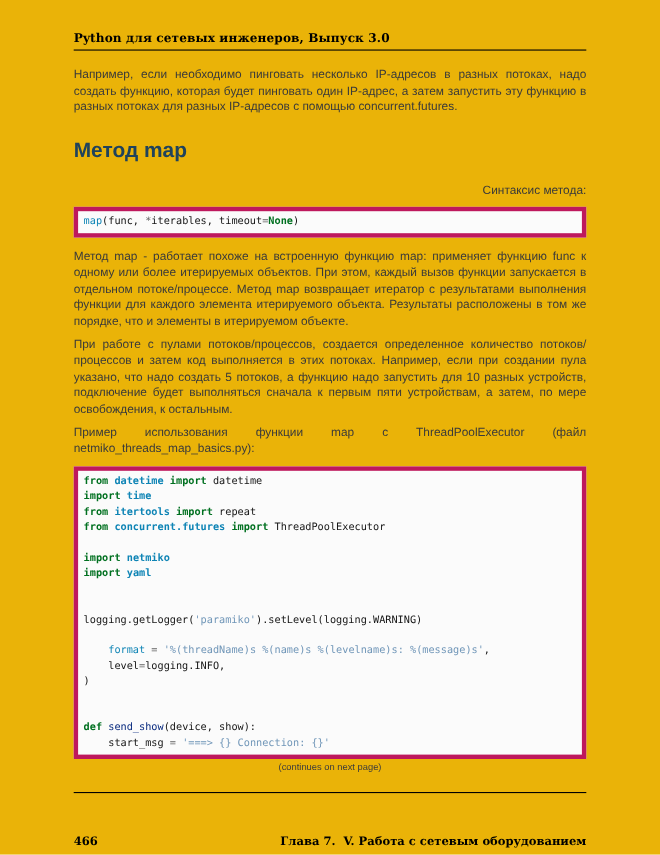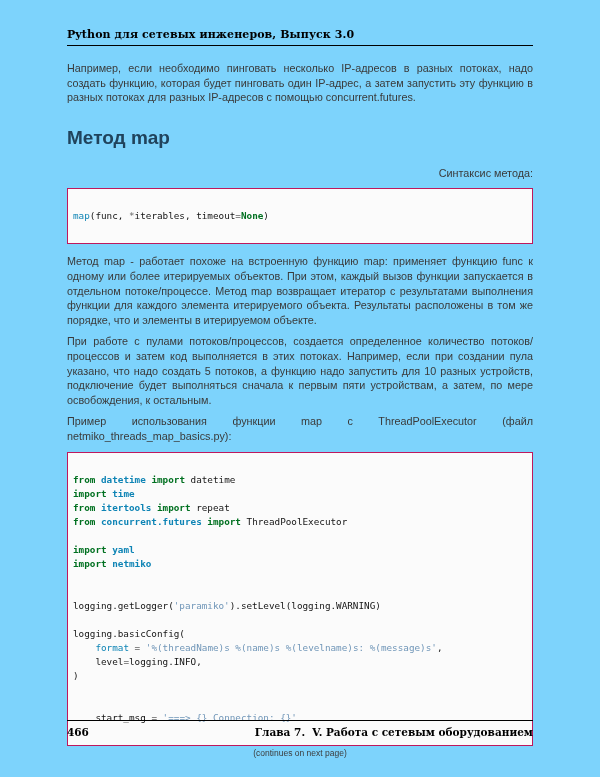--- a/index.html
+++ b/index.html
@@ -1,38 +1,38 @@
 <!DOCTYPE html>
 <html><head>
 <meta charset="utf-8">
 <style>
   html,body { margin:0; padding:0; background:#ffffff; }
   body { width:600px; height:777px; font-family:"Liberation Sans",sans-serif; }
   .page {
     position:relative; width:600px; height:777px; box-sizing:border-box;
-    padding:28px 67px 0 67px; background:#7dd3fc; overflow:hidden;
+    padding:28px 67px 0 67px; background:#eab308; overflow:hidden;
     color:#383838;
   }
   .header-bar {
     font-family:"DejaVu Serif",serif; font-weight:bold; font-size:11px; color:#000;
     padding-bottom:4px; border-bottom:1.4px solid #000; letter-spacing:.1px;
   }
   .para {
     font-size:10.8px; line-height:14.6px; text-align:justify; margin:0; color:#3a3a3a;
   }
   .para-intro   { margin-top:15px; }
   .section-title {
     font-family:Liberation Sans, sans-serif; font-weight:bold; font-size:19px;
     color:#20435c; margin:22px 0 0 0;
   }
   .syntax-label { margin-top:17px; text-align:right; }
   .codeblock {
-    margin-top:8px; border:1px solid #be185d; background:#fbfbfb;
+    margin-top:8px; border:4px solid #be185d; background:#fbfbfb;
     font-family:"DejaVu Sans Mono",monospace; font-size:9.3px; line-height:14px;
-    color:#141414; padding:20px 5px; box-sizing:border-box;
+    color:#141414; padding:3px 5px; box-sizing:border-box;
   }
   .code-line { white-space:pre; min-height:14px; }
   .tok-k  { color:#007020; font-weight:bold; }
   .tok-nn { color:#0e84b5; font-weight:bold; }
   .tok-nb { color:#0e84b5; }
   .tok-s  { color:#7096b8; }
   .tok-o  { color:#666666; }
   .tok-nf { color:#06287e; }
   .para-map     { margin-top:10px; }
   .para-pool    { margin-top:7px; }
@@ -40,21 +40,21 @@
   .codeblock-main { margin-top:8px; }
   .continues-note {
     margin-top:2px; font-size:8.5px; color:#3c3c3c; text-align:center;
   }
   .footer {
     position:absolute; left:67px; right:67px; top:720px;
     border-top:1.4px solid #000; padding-top:5px;
     display:flex; justify-content:space-between; align-items:baseline;
     font-family:"DejaVu Serif",serif; font-weight:bold; font-size:10.5px; color:#000;
   }
-  .footer span { white-space:pre; }
+  .footer span { white-space:pre;margin-top:33px; }
 </style>
 </head>
 <body>
 
 <div class="page">
 
   <div class="header-bar">
     <span>Python для сетевых инженеров, Выпуск 3.0</span>
   </div>
 
@@ -73,32 +73,32 @@
   <p class="para para-pool">При работе с пулами потоков/процессов, создается определенное количество потоков/процессов и затем код выполняется в этих потоках. Например, если при создании пула указано, что надо создать 5 потоков, а функцию надо запустить для 10 разных устройств, подключение будет выполняться сначала к первым пяти устройствам, а затем, по мере освобождения, к остальным.</p>
 
   <p class="para para-example">Пример использования функции map с ThreadPoolExecutor (файл netmiko_threads_map_basics.py):</p>
 
   <div class="codeblock codeblock-main">
       <div class="code-line"><span class="tok-k">from</span><span class="tok-n"> </span><span class="tok-nn">datetime</span><span class="tok-n"> </span><span class="tok-k">import</span><span class="tok-n"> datetime</span></div>
       <div class="code-line"><span class="tok-k">import</span><span class="tok-n"> </span><span class="tok-nn">time</span></div>
       <div class="code-line"><span class="tok-k">from</span><span class="tok-n"> </span><span class="tok-nn">itertools</span><span class="tok-n"> </span><span class="tok-k">import</span><span class="tok-n"> repeat</span></div>
       <div class="code-line"><span class="tok-k">from</span><span class="tok-n"> </span><span class="tok-nn">concurrent.futures</span><span class="tok-n"> </span><span class="tok-k">import</span><span class="tok-n"> ThreadPoolExecutor</span></div>
       <div class="code-line">&nbsp;</div>
+      <div class="code-line"><span class="tok-k">import</span><span class="tok-n"> </span><span class="tok-nn">netmiko</span></div>
       <div class="code-line"><span class="tok-k">import</span><span class="tok-n"> </span><span class="tok-nn">yaml</span></div>
-      <div class="code-line"><span class="tok-k">import</span><span class="tok-n"> </span><span class="tok-nn">netmiko</span></div>
       <div class="code-line">&nbsp;</div>
       <div class="code-line">&nbsp;</div>
       <div class="code-line"><span class="tok-n">logging.getLogger(</span><span class="tok-s">'paramiko'</span><span class="tok-n">).setLevel(logging.WARNING)</span></div>
       <div class="code-line">&nbsp;</div>
-      <div class="code-line"><span class="tok-n">logging.basicConfig(</span></div>
       <div class="code-line"><span class="tok-n">    </span><span class="tok-nb">format</span><span class="tok-n"> </span><span class="tok-o">=</span><span class="tok-n"> </span><span class="tok-s">'%(threadName)s %(name)s %(levelname)s: %(message)s'</span><span class="tok-n">,</span></div>
       <div class="code-line"><span class="tok-n">    level</span><span class="tok-o">=</span><span class="tok-n">logging.INFO,</span></div>
       <div class="code-line"><span class="tok-n">)</span></div>
       <div class="code-line">&nbsp;</div>
       <div class="code-line">&nbsp;</div>
+      <div class="code-line"><span class="tok-k">def</span><span class="tok-n"> </span><span class="tok-nf">send_show</span><span class="tok-n">(device, show):</span></div>
       <div class="code-line"><span class="tok-n">    start_msg </span><span class="tok-o">=</span><span class="tok-n"> </span><span class="tok-s">'===&gt; {} Connection: {}'</span></div>
     </div>
 
   <div class="continues-note">(continues on next page)</div>
 
   <div class="footer">
     <span>466</span>
     <span>Глава 7.  V. Работа с сетевым оборудованием</span>
   </div>
 

